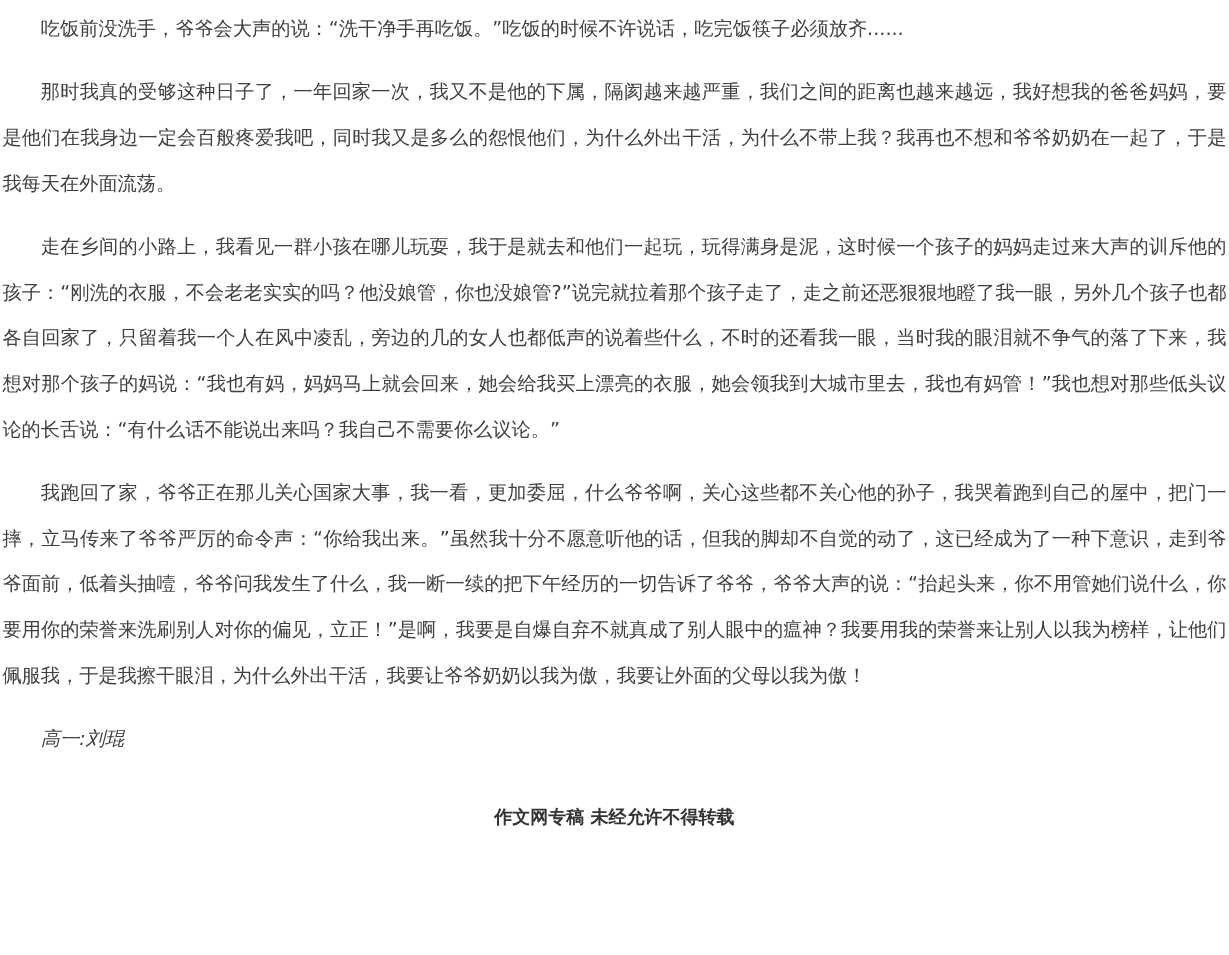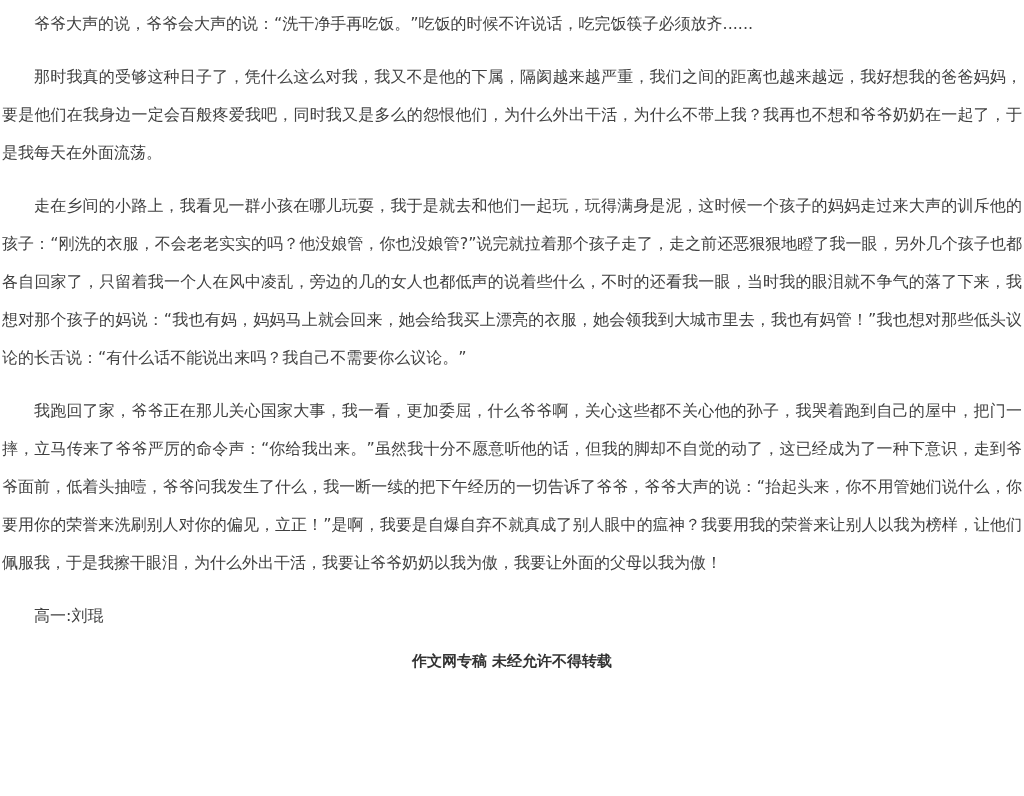--- a/index.html
+++ b/index.html
@@ -25,33 +25,34 @@
   .essay p {
     margin: 0 0 15px 0;
     text-indent: 2em;
     word-break: break-all;
   }
   .author-line {
     margin: 0;
     text-indent: 2em;
     font-size: 16px;
     line-height: 38px;
+    font-style: italic;
   }
   .footer-notice {
-    margin-top: 16px;
+    margin-top: 36px;
     text-align: center;
     font-weight: bold;
     font-size: 15px;
     line-height: 20px;
     color: #333333;
   }
 </style>
 </head>
 <body>
 
 <main class="essay">
-  <p>爷爷大声的说，爷爷会大声的说：“洗干净手再吃饭。”吃饭的时候不许说话，吃完饭筷子必须放齐......</p>
-  <p>那时我真的受够这种日子了，凭什么这么对我，我又不是他的下属，隔阂越来越严重，我们之间的距离也越来越远，我好想我的爸爸妈妈，要是他们在我身边一定会百般疼爱我吧，同时我又是多么的怨恨他们，为什么外出干活，为什么不带上我？我再也不想和爷爷奶奶在一起了，于是我每天在外面流荡。</p>
+  <p>吃饭前没洗手，爷爷会大声的说：“洗干净手再吃饭。”吃饭的时候不许说话，吃完饭筷子必须放齐......</p>
+  <p>那时我真的受够这种日子了，一年回家一次，我又不是他的下属，隔阂越来越严重，我们之间的距离也越来越远，我好想我的爸爸妈妈，要是他们在我身边一定会百般疼爱我吧，同时我又是多么的怨恨他们，为什么外出干活，为什么不带上我？我再也不想和爷爷奶奶在一起了，于是我每天在外面流荡。</p>
   <p>走在乡间的小路上，我看见一群小孩在哪儿玩耍，我于是就去和他们一起玩，玩得满身是泥，这时候一个孩子的妈妈走过来大声的训斥他的孩子：“刚洗的衣服，不会老老实实的吗？他没娘管，你也没娘管?”说完就拉着那个孩子走了，走之前还恶狠狠地瞪了我一眼，另外几个孩子也都各自回家了，只留着我一个人在风中凌乱，旁边的几的女人也都低声的说着些什么，不时的还看我一眼，当时我的眼泪就不争气的落了下来，我想对那个孩子的妈说：“我也有妈，妈妈马上就会回来，她会给我买上漂亮的衣服，她会领我到大城市里去，我也有妈管！”我也想对那些低头议论的长舌说：“有什么话不能说出来吗？我自己不需要你么议论。”</p>
   <p>我跑回了家，爷爷正在那儿关心国家大事，我一看，更加委屈，什么爷爷啊，关心这些都不关心他的孙子，我哭着跑到自己的屋中，把门一摔，立马传来了爷爷严厉的命令声：“你给我出来。”虽然我十分不愿意听他的话，但我的脚却不自觉的动了，这已经成为了一种下意识，走到爷爷面前，低着头抽噎，爷爷问我发生了什么，我一断一续的把下午经历的一切告诉了爷爷，爷爷大声的说：“抬起头来，你不用管她们说什么，你要用你的荣誉来洗刷别人对你的偏见，立正！”是啊，我要是自爆自弃不就真成了别人眼中的瘟神？我要用我的荣誉来让别人以我为榜样，让他们佩服我，于是我擦干眼泪，为什么外出干活，我要让爷爷奶奶以我为傲，我要让外面的父母以我为傲！</p>
   <p class="author-line">高一:刘琨</p>
   <div class="footer-notice">作文网专稿 未经允许不得转载</div>
 </main>
 
 </body></html>

